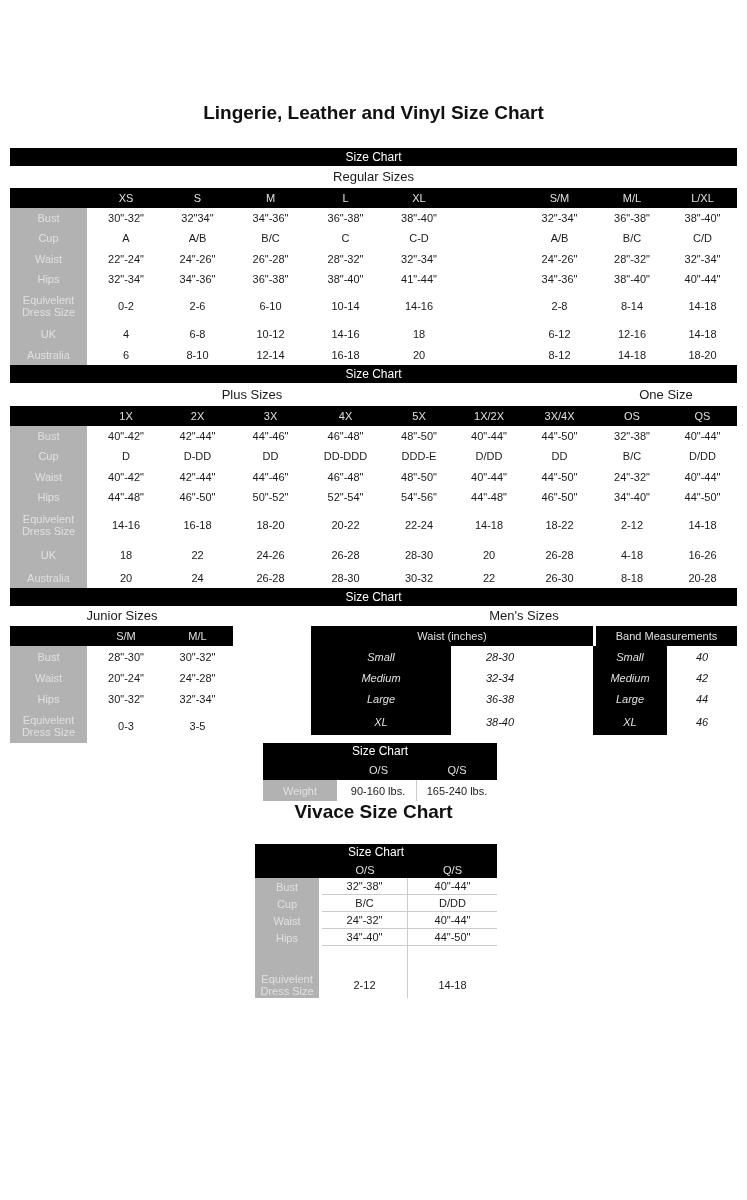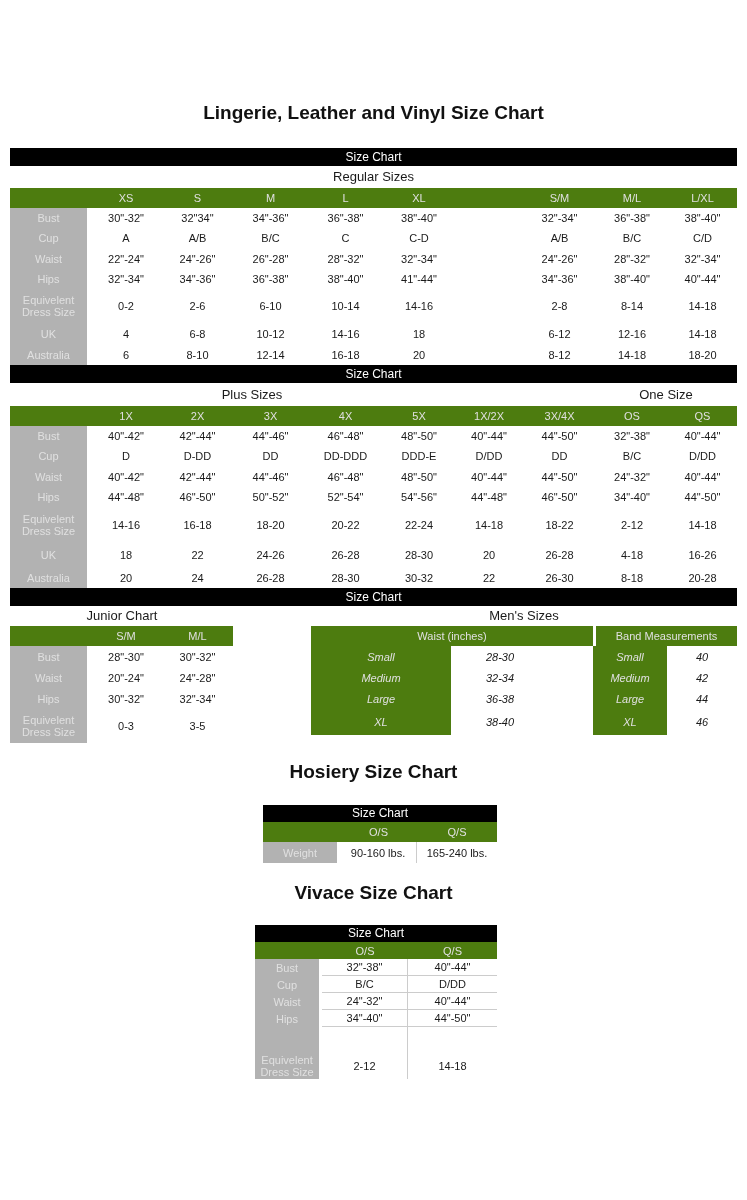--- a/index.html
+++ b/index.html
@@ -4,28 +4,28 @@
 <style>
   html,body{margin:0;padding:0;}
   body{
     width:747px;min-height:1200px;background:#fff;
     font-family:"Liberation Sans", sans-serif;color:#1a1a1a;
   }
   .page{padding-top:102px;}
   .big-title{font-size:19px;font-weight:bold;color:#111;text-align:center;margin:0;}
   #main-title{margin-bottom:24px;}
   #hosiery-title{margin-top:18px;margin-bottom:22px;}
-  #vivace-title{margin-top:19px;margin-bottom:21px;text-align:center;}
+  #vivace-title{margin-bottom:21px;text-align:center;}
   .wrap{margin:0 10px;width:727px;}
   .bar{background:#000;color:#fff;font-size:12px;height:18px;line-height:18px;text-align:center;}
   .cap{position:relative;height:22px;line-height:22px;font-size:13px;text-align:center;color:#1a1a1a;}
   .cap .at{position:absolute;top:0;transform:translateX(-50%);white-space:nowrap;}
   table.sz{border-collapse:separate;border-spacing:0;table-layout:fixed;font-size:11px;text-align:center;}
   table.sz td,table.sz th{padding:0;font-weight:normal;overflow:hidden;}
-  .g{background:#4d7c0f;color:#e0e0e0;}
+  .g{background:#000000;color:#e0e0e0;}
   .lb{background:#b2b2b2;color:#e0e0e0;border-right:3px solid #fff;line-height:12px;}
   .v{background:#fff;color:#1a1a1a;}
   .vr{border-right:1px solid #ccc;}
   .vb{border-bottom:1px solid #ccc;}
   
   .t-reg thead tr,.t-plus thead tr,.t-jun thead tr,.t-men thead tr{height:20px;}
   .t-reg tbody tr,.t-plus tbody tr{height:20px;}
   .t-reg tbody tr:nth-of-type(3),.t-reg tbody tr:nth-of-type(6),.t-reg tbody tr:nth-of-type(7),
   .t-plus tbody tr:nth-of-type(3),.t-plus tbody tr:nth-of-type(7){height:21px;}
   .t-plus tbody tr:nth-of-type(6){height:24px;}
@@ -304,21 +304,21 @@
             <td class="v">22</td>
             <td class="v">26-30</td>
             <td class="v">8-18</td>
             <td class="v">20-28</td>
           </tr>
         </tbody>
     </table>
 
     <div class="bar">Size Chart</div>
     <div class="cap" style="height:20px;line-height:20px;">
-      <span class="at" style="left:112px;">Junior Chart</span>
+      <span class="at" style="left:112px;">Junior Sizes</span>
       <span class="at" style="left:514px;">Men's Sizes</span>
     </div>
     <div class="jm">
       <div class="junior-box">
         <table class="sz t-jun">
           <colgroup>
               <col style="width:80px">
               <col style="width:72px">
               <col style="width:71px">
             </colgroup>
@@ -404,21 +404,20 @@
                 <td class="v"></td>
                 <td class="g">XL</td>
                 <td class="v">46</td>
               </tr>
             </tbody>
         </table>
       </div>
     </div>
   </div>
 
-  <h2 class="big-title" id="hosiery-title">Hosiery Size Chart</h2>
   <div class="hosiery-wrap">
     <div class="bar" style="height:17px;line-height:17px;">Size Chart</div>
     <table class="sz t-hos">
       <colgroup>
           <col style="width:77px">
           <col style="width:77px">
           <col style="width:80px">
         </colgroup>
       <thead>
         <tr>

